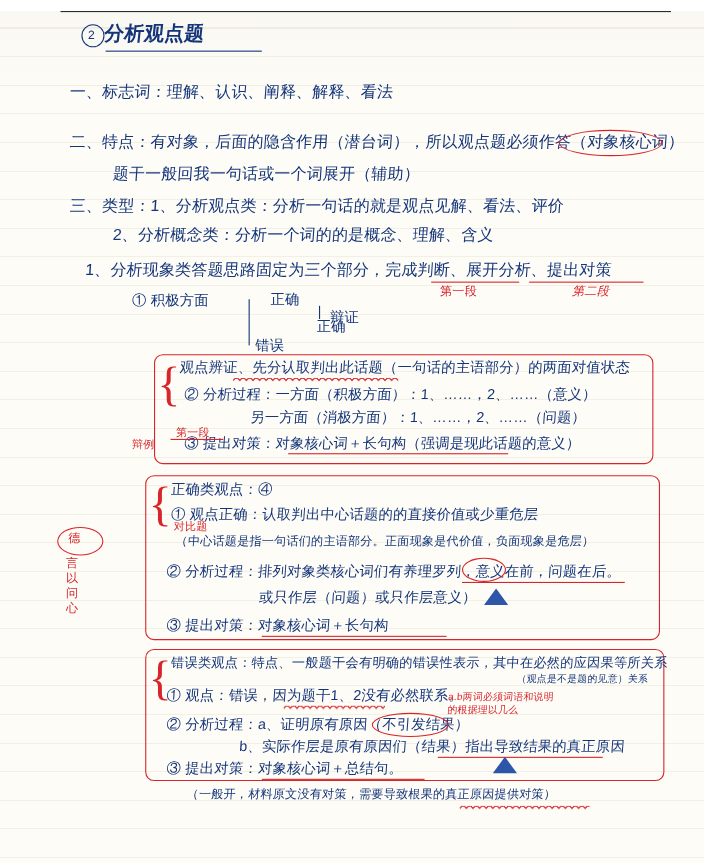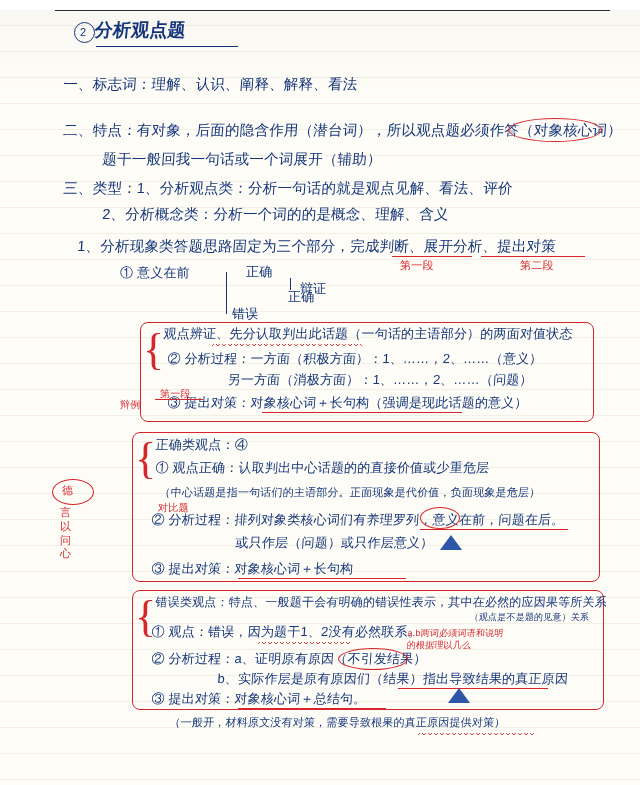--- a/index.html
+++ b/index.html
@@ -127,23 +127,23 @@
   <div class="ovl" style="left:508px; top:118px; width:92px; height:22px;"></div>
   <div class="ink blue t15 sk3" style="left:103px; top:151px;">题干一般回我一句话或一个词展开（辅助）</div>
 
   <div class="ink blue t15 sk3" style="left:64px; top:180px;">三、类型：1、分析观点类：分析一句话的就是观点见解、看法、评价</div>
   <div class="ink blue t15 sk3" style="left:103px; top:206px;">2、分析概念类：分析一个词的的是概念、理解、含义</div>
 
   <div class="ink blue t15 sk3" style="left:78px; top:238px;">1、分析现象类答题思路固定为三个部分，完成判断、展开分析、提出对策</div>
   <div class="uline" style="left:392px; top:256px; width:80px;"></div>
   <div class="uline" style="left:481px; top:256px; width:104px;"></div>
   <div class="ink red t11" style="left:400px; top:259px;">第一段</div>
-  <div class="ink red t11" style="left:520px; top:259px;">第二段</div>
+  <div class="ink red t11" style="left:520px; top:259px;font-style:italic;">第二段</div>
 
-  <div class="ink blue t13" style="left:120px; top:266px;">① 意义在前</div>
+  <div class="ink blue t13" style="left:120px; top:266px;">① 积极方面</div>
   <div class="ink blue t13" style="left:246px; top:265px;">正确</div>
   <div class="ink blue t13" style="left:300px; top:282px;">辩证</div>
   <div class="ink blue t13" style="left:288px; top:290px;">正确</div>
   <div class="ink blue t13" style="left:232px; top:308px;font-family:Liberation Mono, monospace;">错误</div>
   <div class="vline" style="left:226px; top:272px; height:42px;"></div>
   <div class="vline" style="left:290px; top:278px; height:12px;"></div>
 
   <div class="box" style="left:140px; top:322px; width:452px; height:98px;"></div>
   <div class="brace" style="left:143px; top:328px;">{</div>
   <div class="ink blue t13 sk3" style="left:164px; top:327px;">观点辨证、先分认取判出此话题（一句话的主语部分）的两面对值状态</div>
@@ -162,21 +162,21 @@
   <div class="ink blue t13 sk3" style="left:156px; top:438px;">正确类观点：④</div>
   <div class="ink blue t13 sk3" style="left:156px; top:461px;">① 观点正确：认取判出中心话题的的直接价值或少重危层</div>
   <div class="ink blue t11 sk3" style="left:160px; top:486px;">（中心话题是指一句话们的主语部分。正面现象是代价值，负面现象是危层）</div>
   <div class="ink blue t13 sk3" style="left:152px; top:513px;">② 分析过程：排列对象类核心词们有养理罗列，意义在前，问题在后。</div>
   <div class="ink blue t13 sk3" style="left:236px; top:536px;">或只作层（问题）或只作层意义）</div>
   <div class="ink blue t13 sk3" style="left:152px; top:562px;">③ 提出对策：对象核心词＋长句构</div>
   <div class="uline" style="left:238px; top:578px; width:168px;"></div>
   <div class="ovl" style="left:420px; top:507px; width:38px; height:20px;"></div>
   <div class="uline" style="left:420px; top:529px; width:148px;"></div>
   <div class="tri tri-blue" style="left:440px; top:535px;"></div>
-  <div class="ink red t10" style="left:158px; top:502px;">对比题</div>
+  <div class="ink red t10" style="left:158px; top:474px;">对比题</div>
 
   <div class="ovl" style="left:52px; top:479px; width:40px; height:24px;"></div>
   <div class="ink red t11" style="left:62px; top:484px; writing-mode:horizontal-tb;">德</div>
   <div class="ink red t11" style="left:60px; top:506px; line-height:1.25; width:22px; white-space:normal;">言<br>以<br>问<br>心</div>
 
   <div class="box" style="left:132px; top:590px; width:470px; height:118px;"></div>
   <div class="brace" style="left:135px; top:595px;">{</div>
   <div class="ink blue t12 sk3" style="left:156px; top:596px;">错误类观点：特点、一般题干会有明确的错误性表示，其中在必然的应因果等所关系</div>
   <div class="ink blue t9 sk3" style="left:470px; top:612px;">（观点是不是题的见意）关系</div>
   <div class="ink blue t13 sk3" style="left:152px; top:625px;">① 观点：错误，因为题干1、2没有必然联系。</div>

